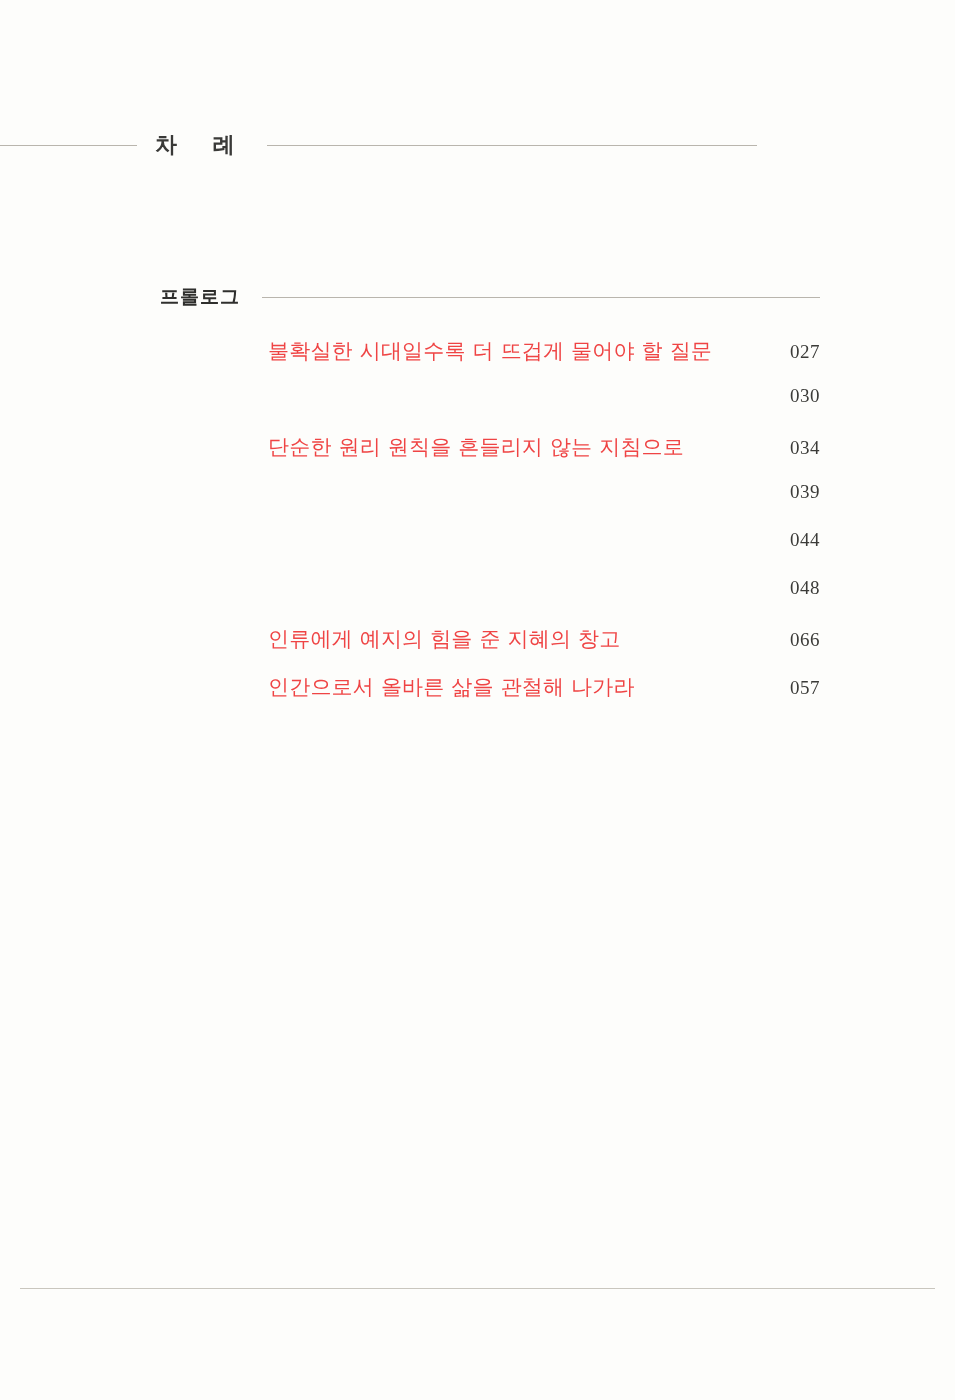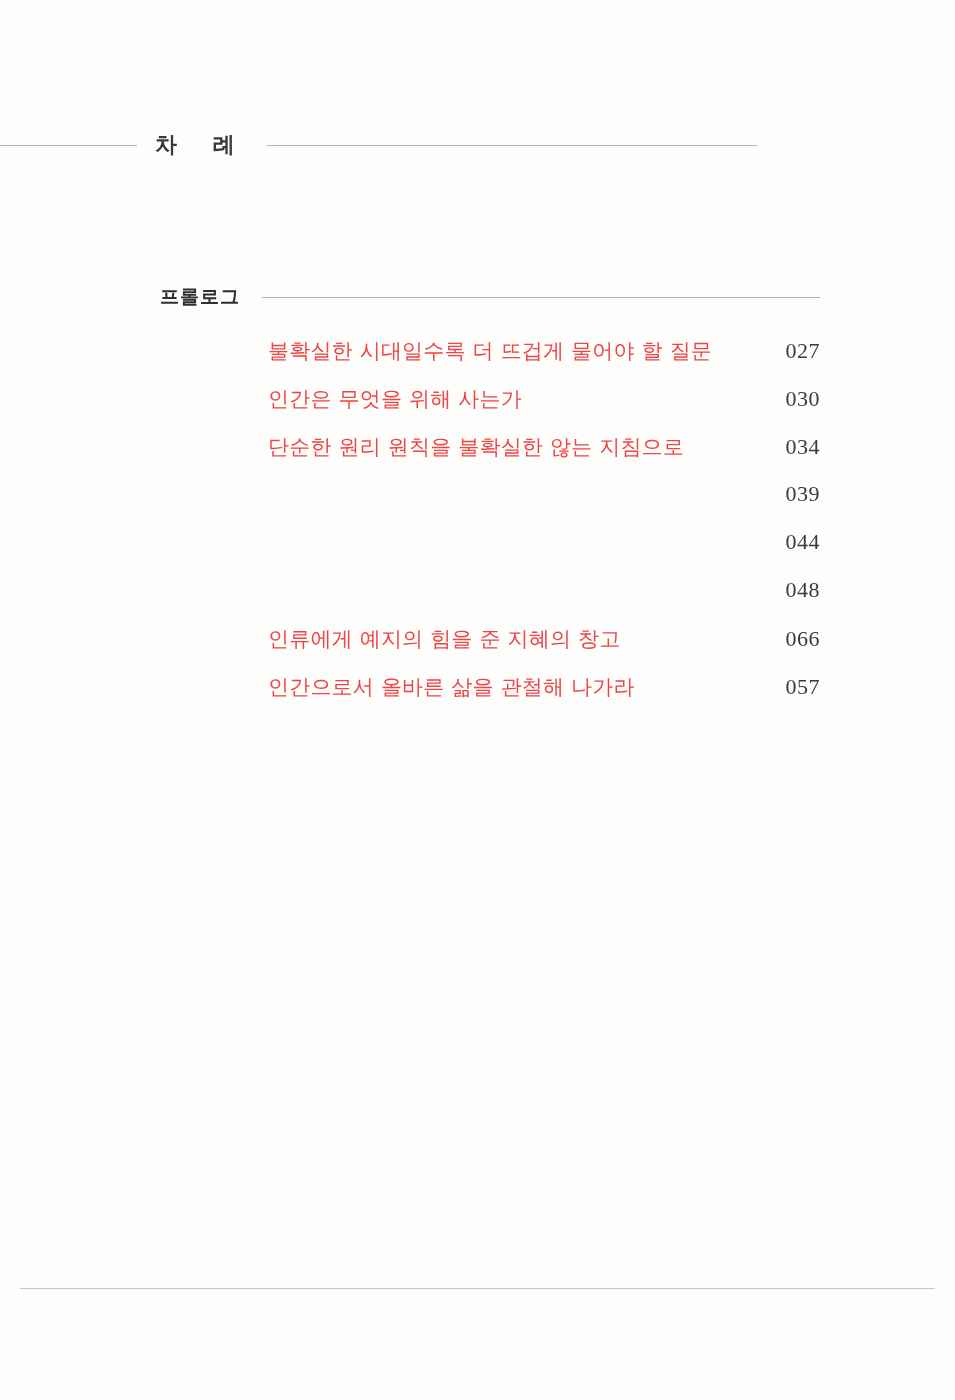--- a/index.html
+++ b/index.html
@@ -91,21 +91,21 @@
     font-size: 21px;
     color: #ef4444;
     letter-spacing: 0.2px;
     white-space: nowrap;
     font-family: "DejaVu Serif", "Liberation Serif", serif;
   }
   .entry-dots {
     flex: 1 1 auto;
   }
   .entry-page {
-    font-size: 22px;
+    font-size: 19px;
     color: #3b3b38;
     font-family: "Liberation Serif", "DejaVu Serif", serif;
     width: 46px;
     text-align: right;
     letter-spacing: 0.5px;
   }
 
   
   .footer-rule {
     position: absolute;
@@ -135,27 +135,26 @@
 
     <div class="entries">
 
       <div class="entry">
         <span class="entry-title">불확실한 시대일수록 더 뜨겁게 물어야 할 질문</span>
         <span class="entry-dots"></span>
         <span class="entry-page">027</span>
       </div>
 
       <div class="entry">
-        <span class="entry-title">인간은 무엇을 위해 사는가</span>
         <span class="entry-dots"></span>
         <span class="entry-page">030</span>
       </div>
 
       <div class="entry">
-        <span class="entry-title">단순한 원리 원칙을 불확실한 않는 지침으로</span>
+        <span class="entry-title">단순한 원리 원칙을 흔들리지 않는 지침으로</span>
         <span class="entry-dots"></span>
         <span class="entry-page">034</span>
       </div>
 
       <div class="entry">
         <span class="entry-dots"></span>
         <span class="entry-page">039</span>
       </div>
 
       <div class="entry">

